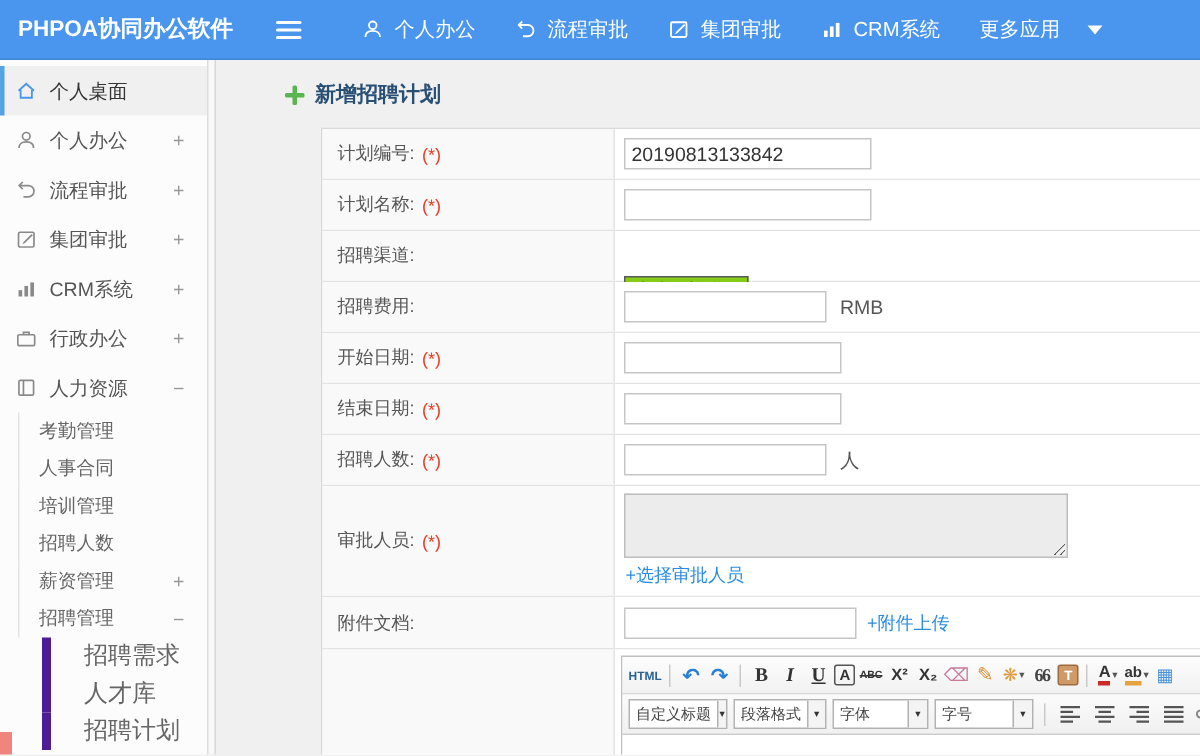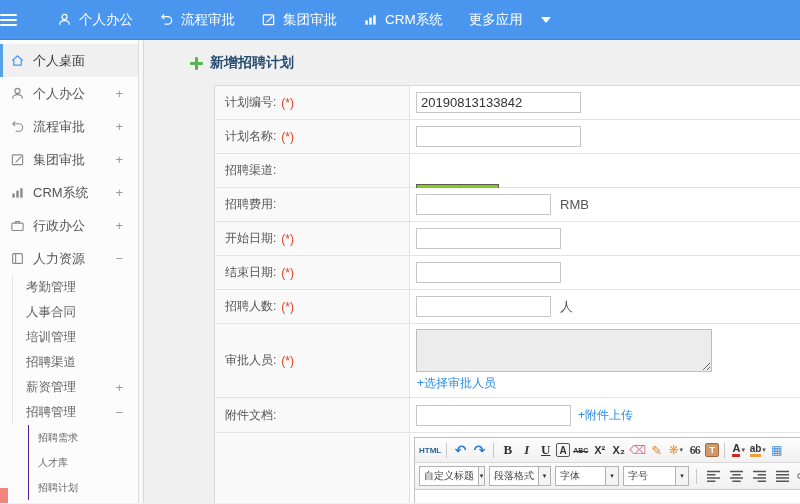--- a/index.html
+++ b/index.html
@@ -22,21 +22,21 @@
   .gutter { width: 5px; background: #f8f8f8; border-right: 1px solid #d7d7d7; flex: none; }
   .main { flex: 1; overflow: hidden; padding: 14px 0 0 46px; }
 
   
   .sd-item { display: flex; align-items: center; height: 33px; padding-left: 10px; font-size: 13px; color: #555; cursor: pointer; position: relative; }
   .sd-item .ico { width: 15px; height: 15px; margin-right: 8px; color: #8a8a8a; flex: none; }
   .sd-item.active { background: #f0f0f0; border-left: 3px solid #55a1e5; padding-left: 7px; color: #333; }
   .sd-item.active .ico { color: #4a96ee; }
   .exp { position: absolute; right: 15px; color: #999; font-size: 13px; font-weight: normal; }
   .sd-sub { margin-left: 12px; border-left: 1px solid #e4e4e4; padding-left: 13px; height: 25px; display: flex; align-items: center; font-size: 12.5px; color: #666; position: relative; cursor: pointer; }
-  .sd-sub2 { margin-left: 28px; border-left: 1px solid #4c1d95; padding-left: 9px; height: 25px; display: flex; align-items: center; font-size: 10px; color: #666; cursor: pointer; }
+  .sd-sub2 { margin-left: 28px; border-left: 6px solid #4c1d95; padding-left: 22px; height: 25px; display: flex; align-items: center; font-size: 16px; color: #666; cursor: pointer; }
   .corner-accent { position: absolute; left: 0; bottom: 0; width: 8px; height: 15px; background: #f0857d; }
 
   
   .title-row { display: flex; align-items: center; gap: 7px; margin-bottom: 13px; }
   .plus-ico { width: 13px; height: 13px; position: relative; flex: none; }
   .plus-ico::before { content: ""; position: absolute; left: 5px; top: 0; width: 3px; height: 13px; background: #58b54f; border-radius: 1px; }
   .plus-ico::after { content: ""; position: absolute; top: 5px; left: 0; width: 13px; height: 3px; background: #58b54f; border-radius: 1px; }
   .page-title { font-size: 14px; font-weight: bold; color: #2a4f74; }
 
   
@@ -86,20 +86,21 @@
   .tb-select { height: 20px; border: 1px solid #b2b2b2; background: #fff; display: flex; align-items: center; flex: none; cursor: pointer; }
   .tb-select .val { font-size: 10px; color: #444; padding: 0 4px; white-space: nowrap; flex: 1; }
   .tb-select .arr { width: 13px; align-self: stretch; border-left: 1px solid #b2b2b2; background: #f4f4f4; display: flex; align-items: center; justify-content: center; font-size: 7px; color: #333; }
   .tb-ico { width: 19px; height: 18px; display: flex; align-items: center; justify-content: center; cursor: pointer; flex: none; }
   .ed-content { flex: 1; background: #fff; }
 </style>
 </head>
 <body>
 
 <header class="topbar">
+  <div class="logo">PHPOA协同办公软件</div>
   <div class="hamburger">
     <span class="hb"></span>
     <span class="hb"></span>
     <span class="hb"></span>
   </div>
   <nav class="topnav">
     <a class="nav-item">
       <span>
           <svg width="15" height="15" viewBox="0 0 16 16" fill="none" stroke="#fff" stroke-width="1.3">
             <circle cx="8" cy="5.2" r="2.7"></circle>
@@ -209,21 +210,21 @@
     <div class="sd-sub">
         <span>考勤管理</span>
       </div>
     <div class="sd-sub">
         <span>人事合同</span>
       </div>
     <div class="sd-sub">
         <span>培训管理</span>
       </div>
     <div class="sd-sub">
-        <span>招聘渠道</span>
+        <span>招聘人数</span>
       </div>
     <div class="sd-sub">
       <span>薪资管理</span>
       <span class="exp">+</span>
     </div>
     <div class="sd-sub">
       <span>招聘管理</span>
       <span class="exp">−</span>
     </div>
     <div class="sd-sub2">

